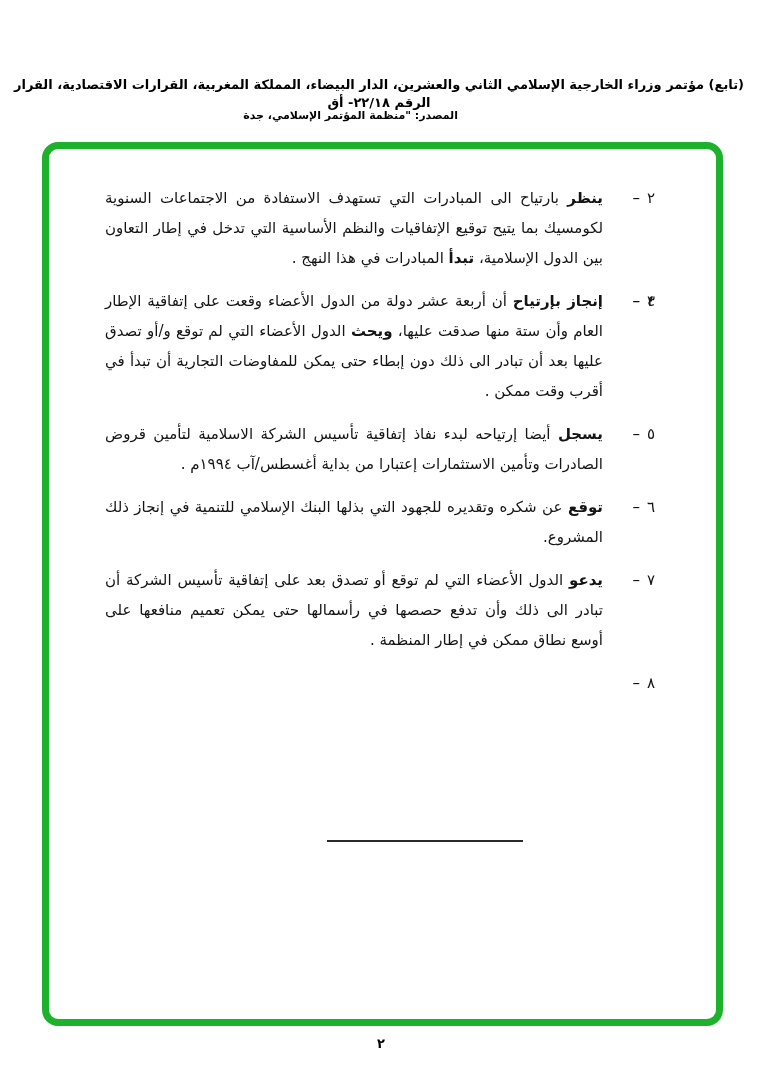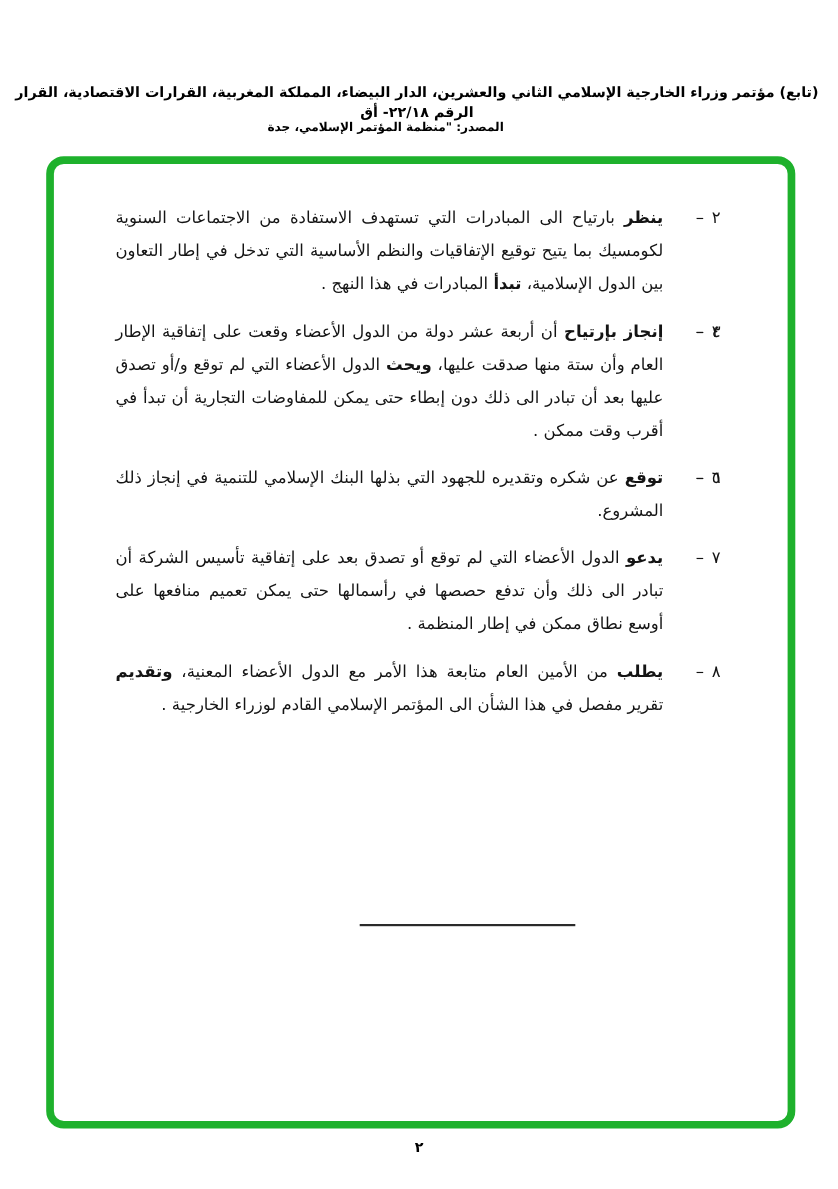--- a/index.html
+++ b/index.html
@@ -71,31 +71,31 @@
           <span>٣</span>
           <span>–</span>
         </span></div>
       <div class="item"><span class="item-num">
           <span>٤</span>
           <span>–</span>
         </span><span><span class="seg-b">إنجاز بإرتياح</span><span> أن أربعة عشر دولة من الدول الأعضاء وقعت على إتفاقية الإطار العام وأن ستة منها صدقت عليها، </span><span class="seg-b">ويحث</span><span> الدول الأعضاء التي لم توقع و/أو تصدق عليها بعد أن تبادر الى ذلك دون إبطاء حتى يمكن للمفاوضات التجارية أن تبدأ في أقرب وقت ممكن .</span></span></div>
       <div class="item"><span class="item-num">
           <span>٥</span>
           <span>–</span>
-        </span></div>
+        </span><span><span class="seg-b">يسجل</span><span> أيضا إرتياحه لبدء نفاذ إتفاقية تأسيس الشركة الاسلامية لتأمين قروض الصادرات وتأمين الاستثمارات إعتبارا من بداية أغسطس/آب ١٩٩٤م .</span></span></div>
       <div class="item"><span class="item-num">
           <span>٦</span>
           <span>–</span>
         </span><span><span class="seg-b">توقع</span><span> عن شكره وتقديره للجهود التي بذلها البنك الإسلامي للتنمية في إنجاز ذلك المشروع.</span></span></div>
       <div class="item"><span class="item-num">
           <span>٧</span>
           <span>–</span>
         </span><span><span class="seg-b">يدعو</span><span> الدول الأعضاء التي لم توقع أو تصدق بعد على إتفاقية تأسيس الشركة أن تبادر الى ذلك وأن تدفع حصصها في رأسمالها حتى يمكن تعميم منافعها على أوسع نطاق ممكن في إطار المنظمة .</span></span></div>
       <div class="item"><span class="item-num">
           <span>٨</span>
           <span>–</span>
-        </span><span><span class="seg-b">يطلب</span><span> من الأمين العام متابعة هذا الأمر مع الدول الأعضاء المعنية، </span><span class="seg-b">وتقديم</span><span> تقرير مفصل في هذا الشأن الى المؤتمر الإسلامي القادم لوزراء الخارجية .</span></span></div>
+        </span></div>
     </div>
 </div>
 
 <div class="divider"></div>
 
 <div class="page-num">٢</div>
 
 </body></html>

